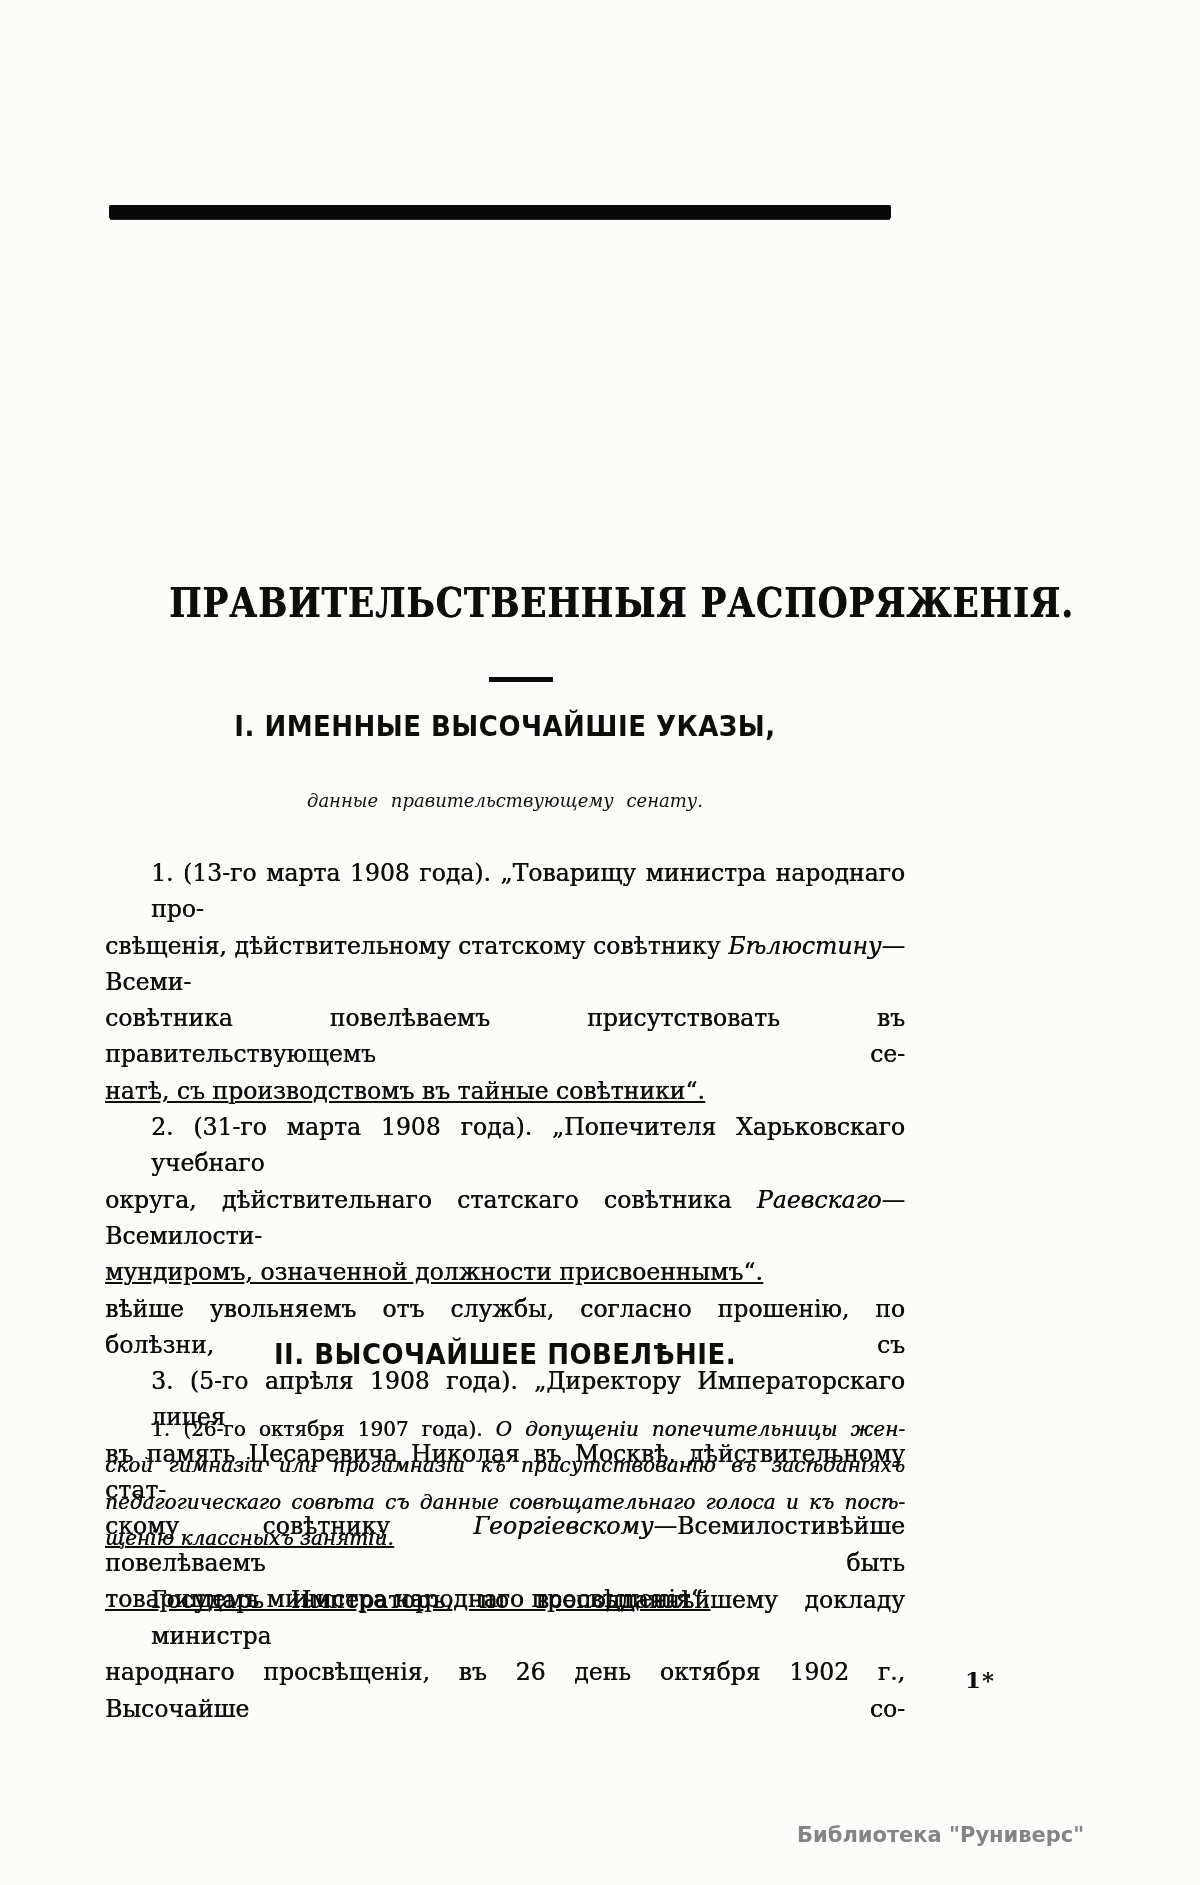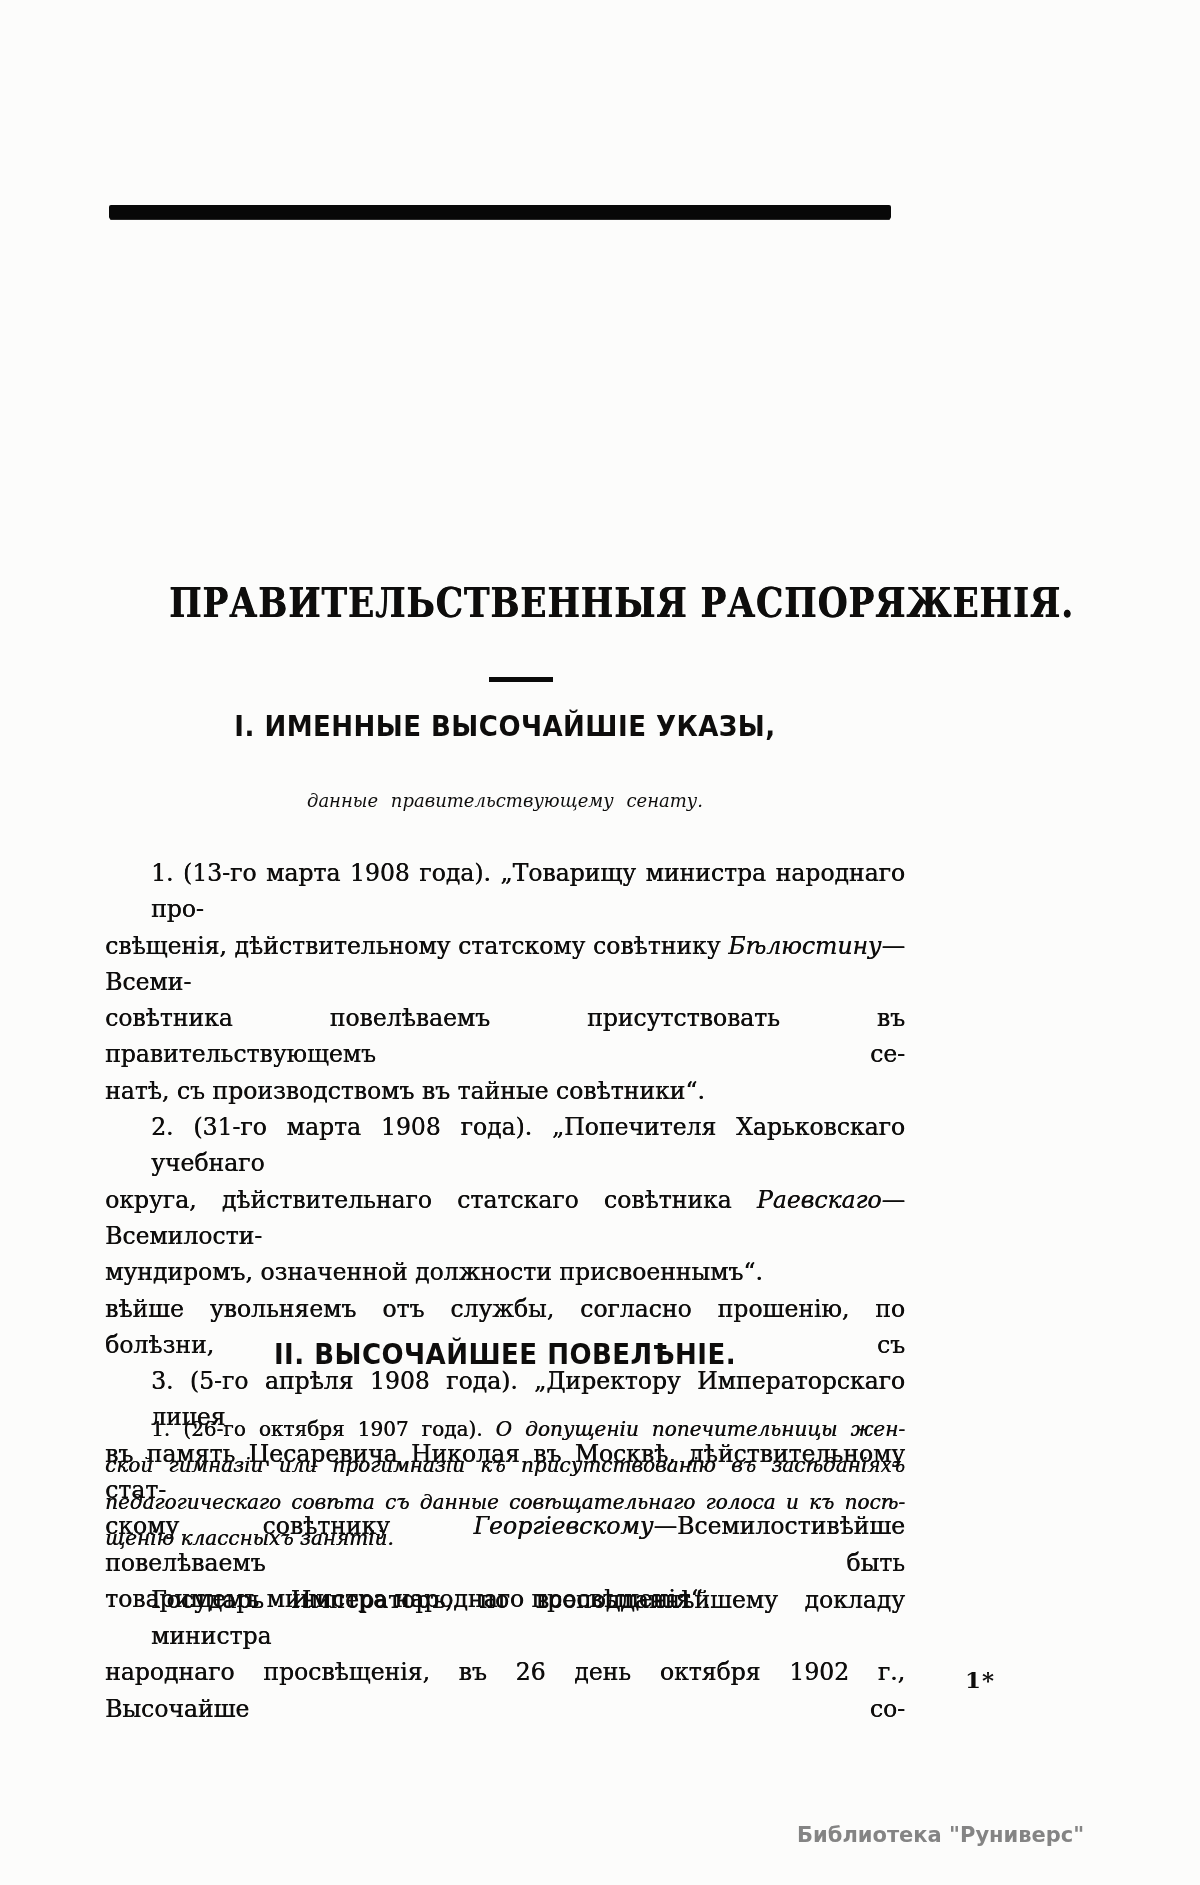--- a/index.html
+++ b/index.html
@@ -51,21 +51,21 @@
   .body-block {
     position:absolute; left:0; width:800px;
     font-size:23.5px; line-height:36.3px;
     text-shadow:0.4px 0 0 currentColor;
   }
   .body-block.b1 { top:855px; }
   .body-block.summary { top:1411px; font-size:20px; line-height:36.4px; }
   .body-block.b2 { top:1582px; line-height:36.2px; }
 
   .line { text-align:justify; text-align-last:justify; }
-  .line.end { text-align-last:left; }
+  .line.end { text-align-last:left;text-decoration:underline; }
   .line.indent { padding-left:46px; }
   .it { font-style:italic; }
 
   .page-mark {
     position:absolute; top:1666px; left:860px;
     font-size:23px; font-weight:bold; letter-spacing:1px;
   }
 
   .watermark {
     position:absolute; top:1823px; left:797px;

